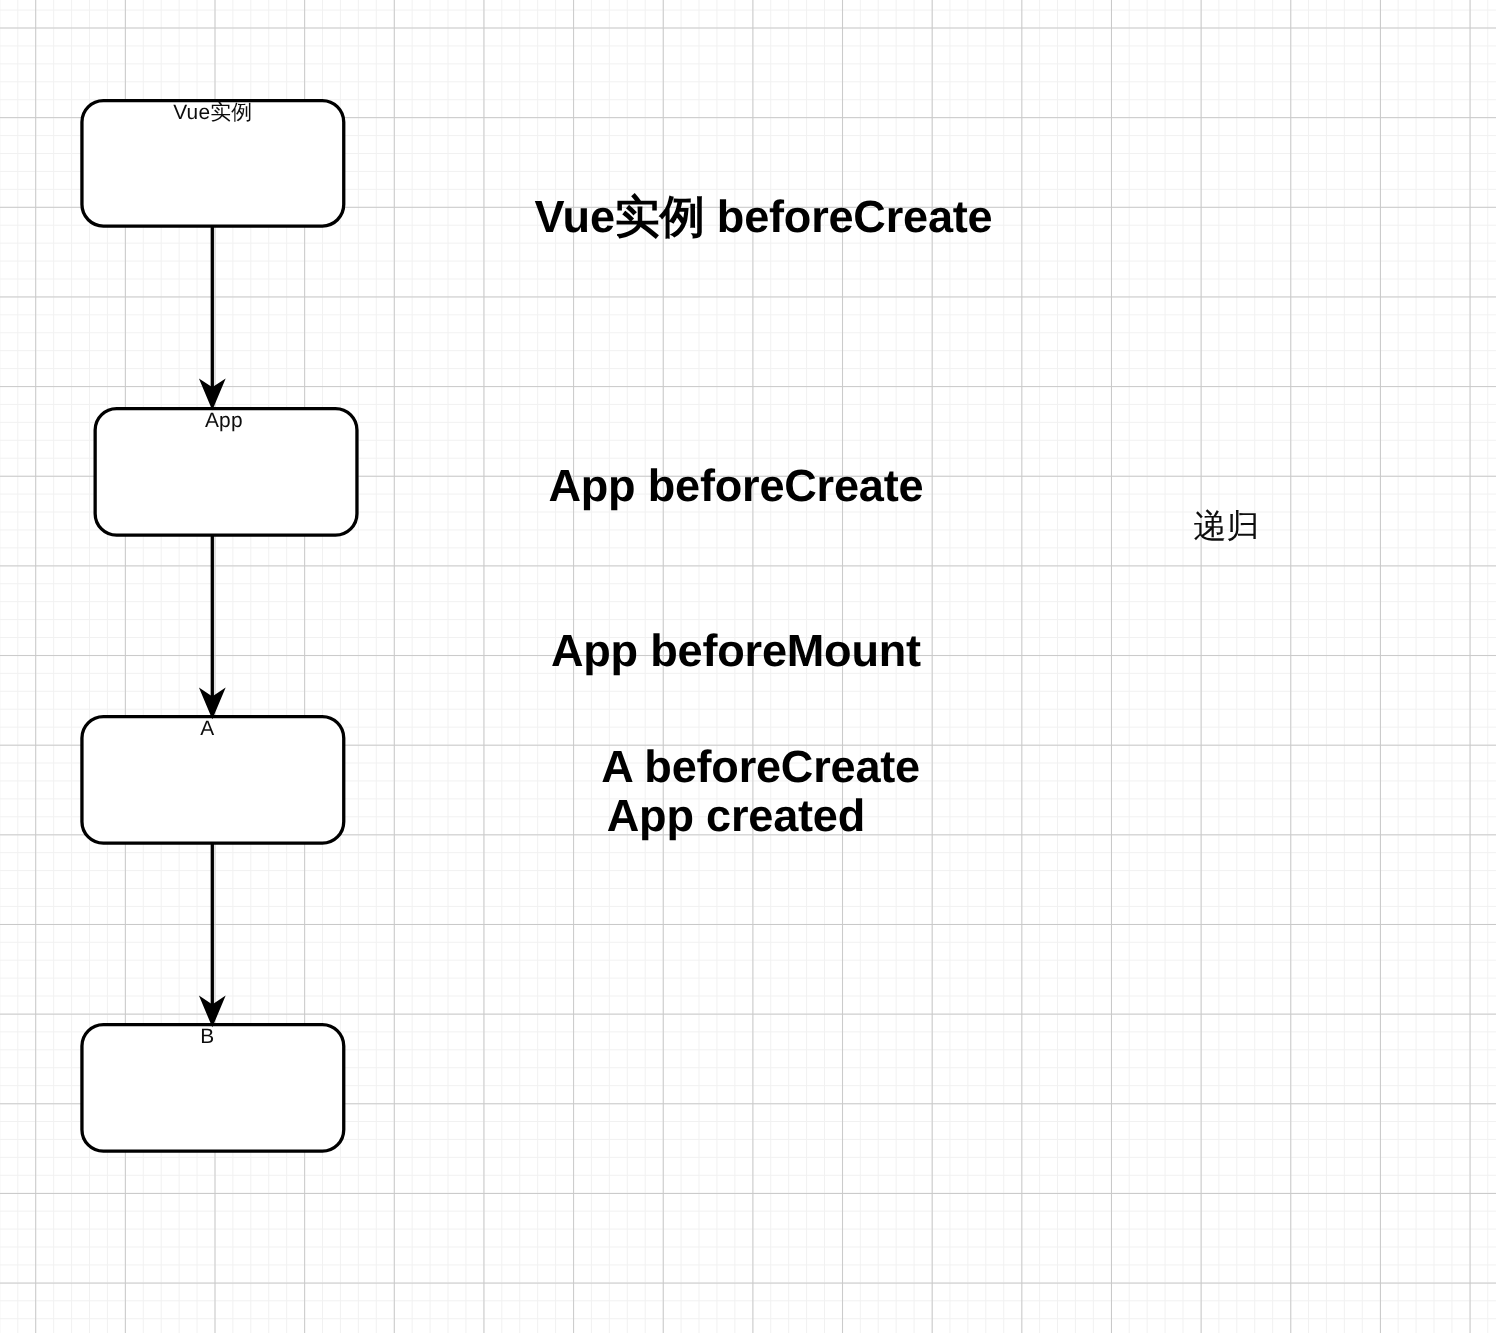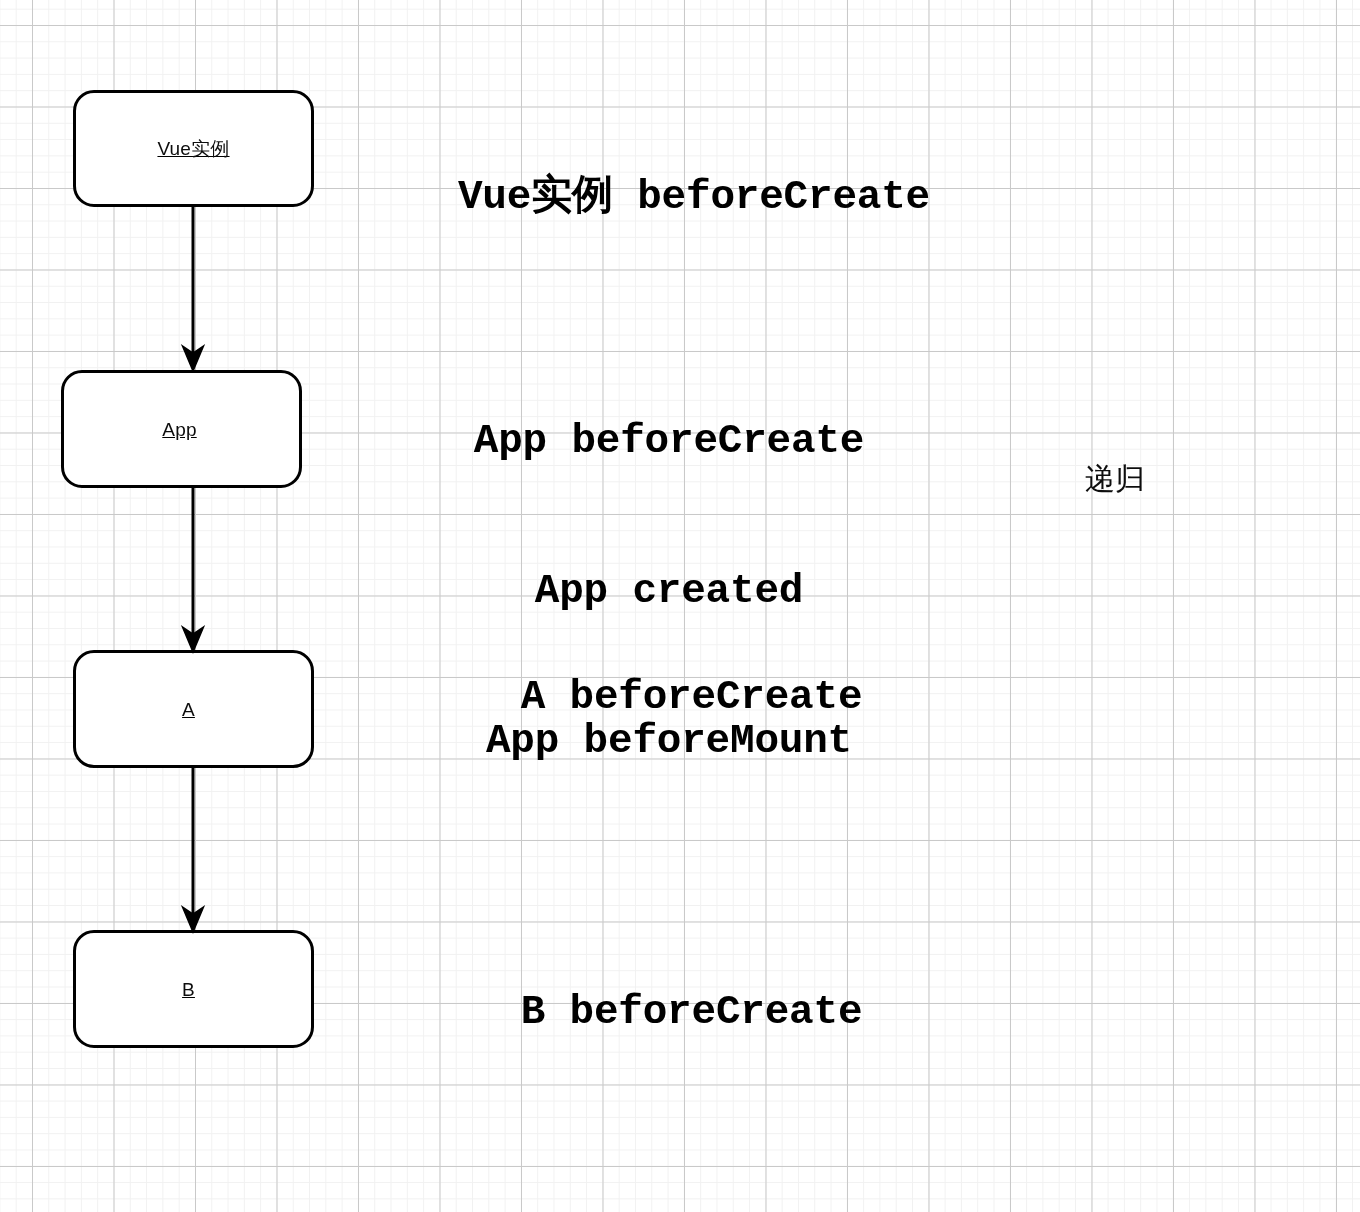--- a/index.html
+++ b/index.html
@@ -33,35 +33,33 @@
   }
 
   
   .flow-box {
     position: absolute;
     box-sizing: border-box;
     background: #ffffff;
     border: 3px solid #000000;
     border-radius: 21px;
     display: flex;
-    align-items: center;
     justify-content: center;
-    text-decoration: underline;
   }
   .flow-box-label {
     font-family: "Liberation Sans", sans-serif;
     font-size: 19px;
     font-weight: 400;
     color: #0d0d0d;
     line-height: 1;
     letter-spacing: 0.2px;
   }
 
   #box-vue   { left: 73px;  top: 90px;  width: 241px; height: 117px; }
-  #box-app   { left: 61px;  top: 370px; width: 241px; height: 118px; }
+  #box-app   { left: 85px;  top: 370px; width: 241px; height: 118px; }
   #box-a     { left: 73px;  top: 650px; width: 241px; height: 118px; }
   #box-b     { left: 73px;  top: 930px; width: 241px; height: 118px; }
 
   
   #box-a .flow-box-label   { transform: translateX(-5px); }
   #box-b .flow-box-label   { transform: translateX(-5px); }
   #box-app .flow-box-label { transform: translateX(-2px); }
 
   
   .connector {
@@ -73,21 +71,21 @@
   .connector svg { display: block; overflow: visible; }
 
   #arrow-1 { top: 205px; height: 168px; }
   #arrow-2 { top: 486px; height: 168px; }
   #arrow-3 { top: 766px; height: 168px; }
 
   
   .log-block {
     position: absolute;
     text-align: center;
-    font-family: Liberation Mono, monospace;
+    font-family: Liberation Sans, sans-serif;
     font-weight: 700;
     font-size: 41px;
     line-height: 50px;
     color: #000000;
     white-space: pre;
     letter-spacing: -0.2px;
   }
   #log-vue { left: 404px; top: 72px;  width: 580px; }
   #log-app { left: 404px; top: 316px; width: 530px; }
   #log-a   { left: 404px; top: 572px; width: 575px; }
@@ -149,29 +147,28 @@
       <path d="M 20 166 L 9.5 141 L 20 148 L 30.5 141 Z" fill="#000000" stroke="#000000" stroke-width="1.5" stroke-linejoin="miter"></path>
     </svg>
   </div>
 
   <div class="log-block" id="log-vue">
     <span class="log-line">Vue实例 beforeCreate</span>
   </div>
 
   <div class="log-block" id="log-app">
     <span class="log-line">App beforeCreate</span>
+    <span class="log-line">App beforeMount</span>
     <span class="log-line">App created</span>
-    <span class="log-line">App beforeMount</span>
   </div>
 
   <div class="log-block" id="log-a">
     <span class="log-line">A beforeCreate</span>
   </div>
 
   <div class="log-block" id="log-b">
-    <span class="log-line">B beforeCreate</span>
     
     
   </div>
 
   <div id="annotation-recursion">递归</div>
 
 </div>
 
 </body></html>

